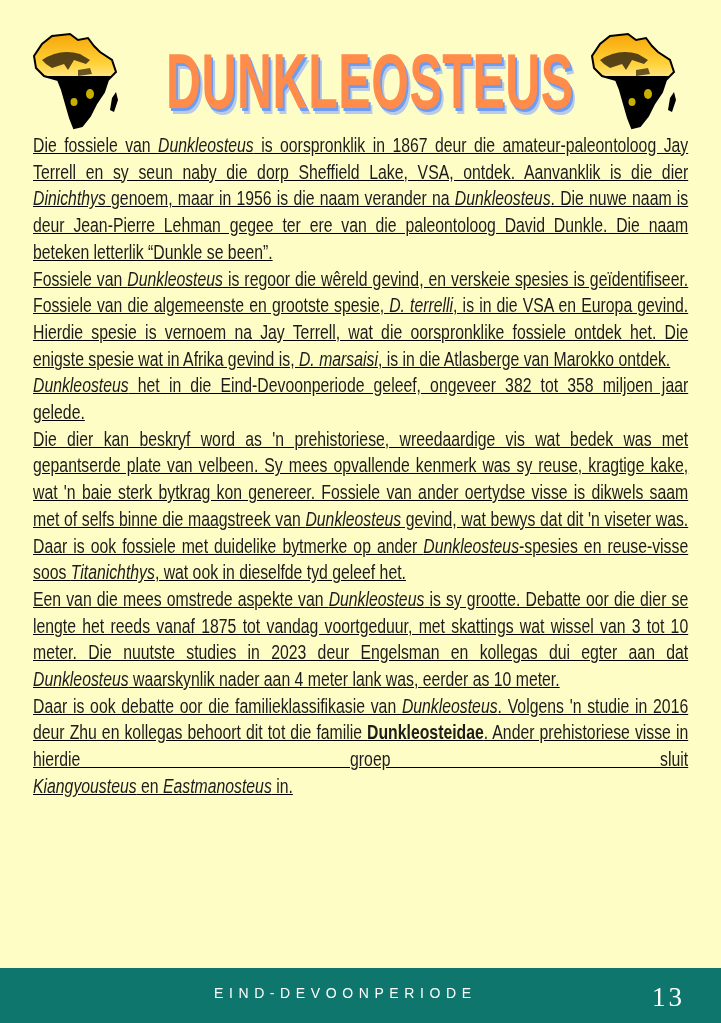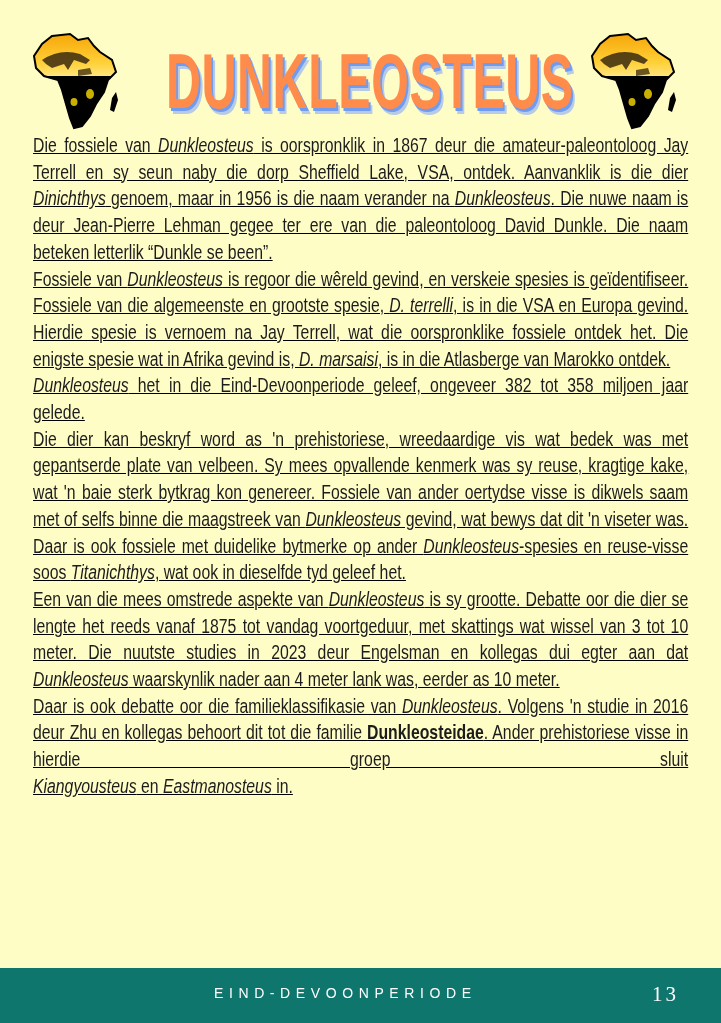--- a/index.html
+++ b/index.html
@@ -35,21 +35,21 @@
   .content-inner i { font-style:italic; }
   .content-inner b { font-weight:bold; }
   .footer {
     position:absolute; left:0; top:968px; width:721px; height:66px; background:#0f766e;
   }
   .footer-title {
     position:absolute; left:214px; top:17px; color:#fff; font-size:14px;
     letter-spacing:5.6px; font-family:"Liberation Sans", sans-serif;
   }
   .page-num {
-    position:absolute; left:652px; top:14px; color:#fff; font-size:21px;
+    position:absolute; left:652px; top:14px; color:#fff; font-size:27px;
     font-family:"Liberation Serif", serif; letter-spacing:3px;
   }
 </style>
 </head>
 <body>
 
 <div class="header">
   <svg class="africa left" viewBox="0 0 90 100">
     <defs>
       <linearGradient id="sunL" x1="0" y1="0" x2="0" y2="1">

